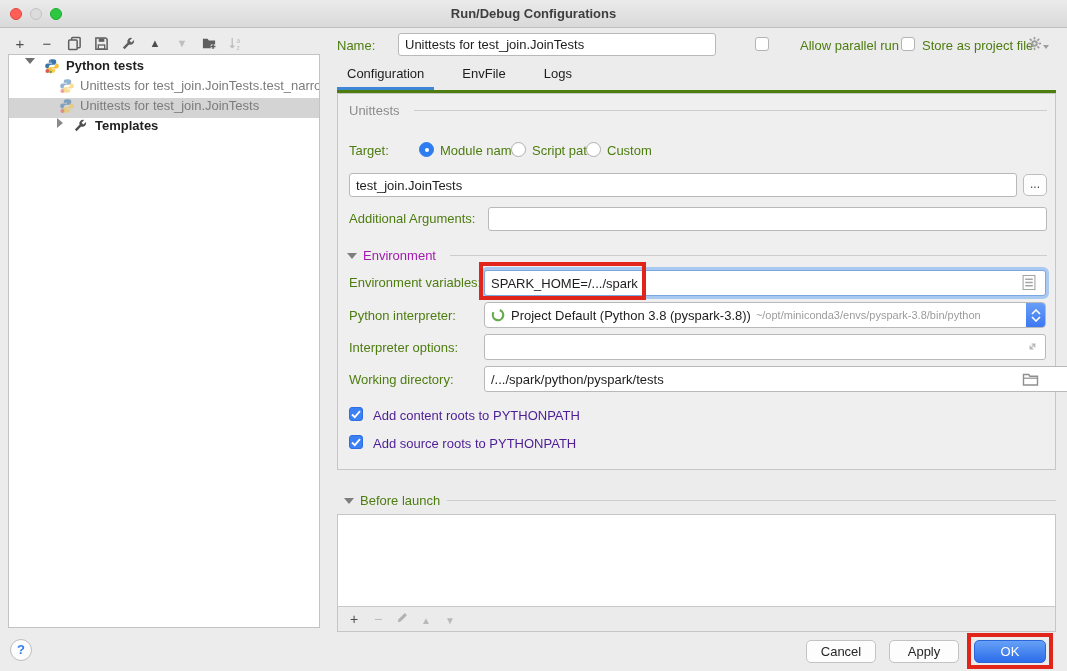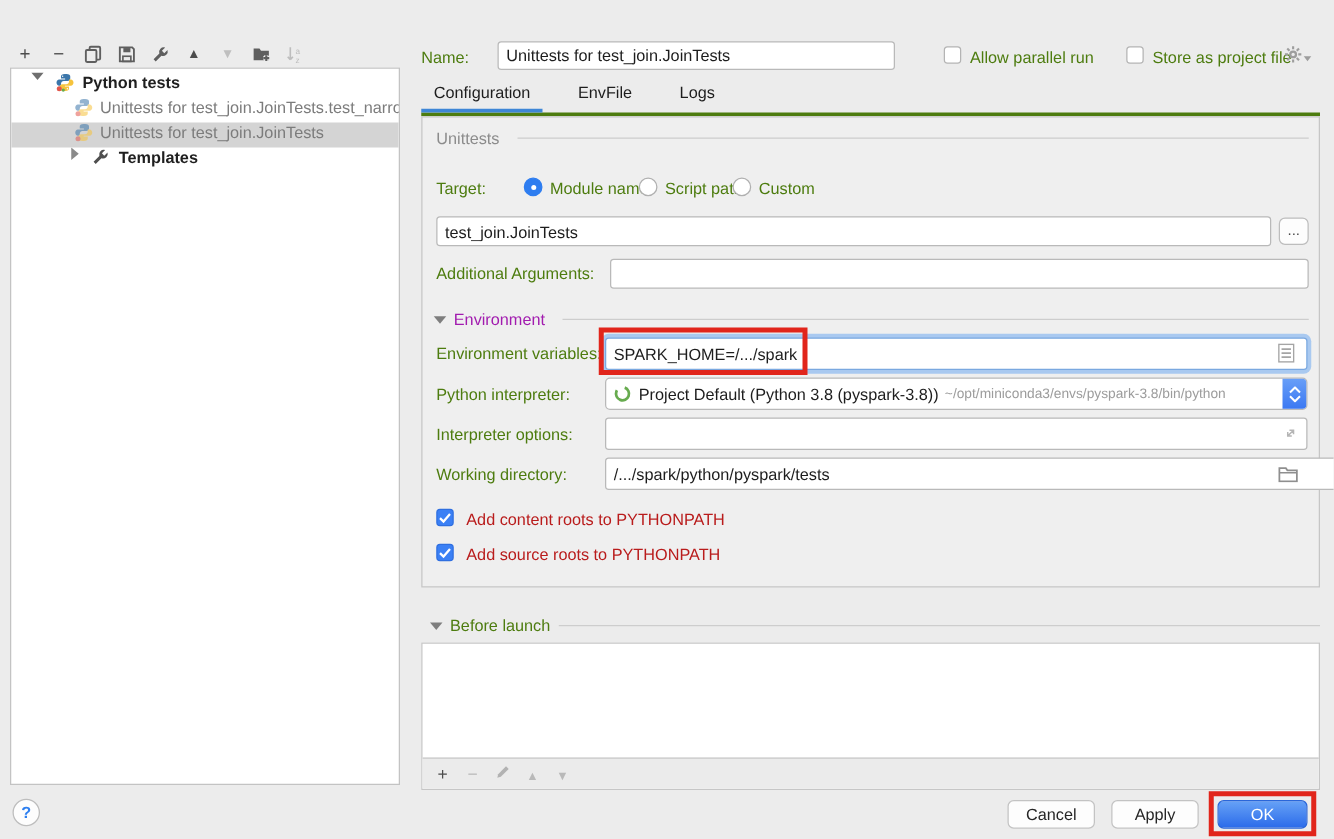--- a/index.html
+++ b/index.html
@@ -68,21 +68,21 @@
     border-radius:5px; font-size:12px; color:#4a4a4a; text-align:center; line-height:18px; }
   .focus-ring { box-shadow:0 0 0 3px #a9c9f0; border-color:#7aa8e0 !important; }
   .field-icon { position:absolute; display:flex; align-items:center; }
   .dropdown { position:absolute; background:#fff; border:1px solid #b9b9b9; border-radius:4px;
     display:flex; align-items:center; overflow:hidden; }
   .dd-name { font-size:13px; color:#1d1d1d; margin-left:6px; white-space:nowrap; }
   .dd-path { font-size:11px; color:#9c9c9c; margin-left:5px; white-space:nowrap; overflow:hidden; }
   .stepper { position:absolute; right:-1px; top:-1px; width:20px; height:26px; border-radius:0 4px 4px 0;
     background:linear-gradient(#6aa0f8,#3a77f2); display:flex; flex-direction:column;
     align-items:center; justify-content:center; gap:1px; }
-  .cb-label { position:absolute; font-size:13px; color:#b91c1c; }
+  .cb-label { position:absolute; font-size:13px; color:#4c1d95; }
 
   
   .red-box { position:absolute; border:4px solid #e1251b; }
 
   
   .bl-panel { position:absolute; left:337px; top:514px; width:719px; height:118px;
     border:1px solid #c6c6c6; background:#fff; }
   .bl-empty { position:absolute; left:0; right:0; top:38px; text-align:center; font-size:13px; color:#9c9c9c; }
   .bl-toolbar { position:absolute; left:0; right:0; bottom:0; height:25px; background:#ebebeb;
     border-top:1px solid #c9c9c9; display:flex; align-items:center; gap:10px; padding-left:9px; }
@@ -100,20 +100,26 @@
 
   .gear-wrap { position:absolute; display:flex; align-items:center; }
   .caret-down { width:0; height:0; border-left:3px solid transparent; border-right:3px solid transparent;
     border-top:4px solid #9d9d9d; margin-left:1px; margin-top:6px; }
 </style>
 </head>
 <body>
 
 <div class="window">
 
+  <div class="titlebar">
+    <div class="traffic t-red"></div>
+    <div class="traffic t-min"></div>
+    <div class="traffic t-green"></div>
+    <div class="title">Run/Debug Configurations</div>
+  </div>
 
   <div class="tree-toolbar">
     <div class="tbtn">+</div>
     <div class="tbtn">−</div>
     <div class="tbtn">
       <svg width="15" height="15" viewBox="0 0 16 16">
           <rect x="5" y="1.5" width="9" height="11" rx="1" fill="none" stroke="#5f5f5f" stroke-width="1.6"></rect>
           <rect x="1.8" y="4.3" width="9" height="10.2" rx="1" fill="#ececec" stroke="#5f5f5f" stroke-width="1.6"></rect>
         </svg>
     </div>
@@ -193,21 +199,21 @@
             <path d="M13.9 4.2l-2.8 2.8-2-2 2.8-2.8a4 4 0 0 0-5 5.1L2 12.2 3.8 14l4.9-4.9a4 4 0 0 0 5.2-4.9z" fill="#4f4f4f"></path>
           </svg>
       </span>
       <span class="tree-label-bold">Templates</span>
     </div>
   </div>
 
   <div class="lbl" style="left:337px; top:38px;">Name:</div>
   <input class="field" style="left: 398px; top: 33px; width: 318px; height: 23px;" value="Unittests for test_join.JoinTests">
   <div class="checkbox" style="left:755px; top:37px;"></div>
-  <div class="lbl" style="left:776px; top:38px;">Allow parallel run</div>
+  <div class="lbl" style="left:800px; top:38px;">Allow parallel run</div>
   <div class="checkbox" style="left:901px; top:37px;"></div>
   <div class="lbl" style="left:922px; top:38px;">Store as project file</div>
   <div class="gear-wrap" style="left:1027px; top:36px;">
     <svg width="15" height="15" viewBox="0 0 16 16">
         <g stroke="#9d9d9d" stroke-width="1.8">
           <line x1="8" y1="1" x2="8" y2="3.6"></line>
           <line x1="8" y1="12.4" x2="8" y2="15"></line>
           <line x1="1" y1="8" x2="3.6" y2="8"></line>
           <line x1="12.4" y1="8" x2="15" y2="8"></line>
           <line x1="3" y1="3" x2="4.9" y2="4.9"></line>

